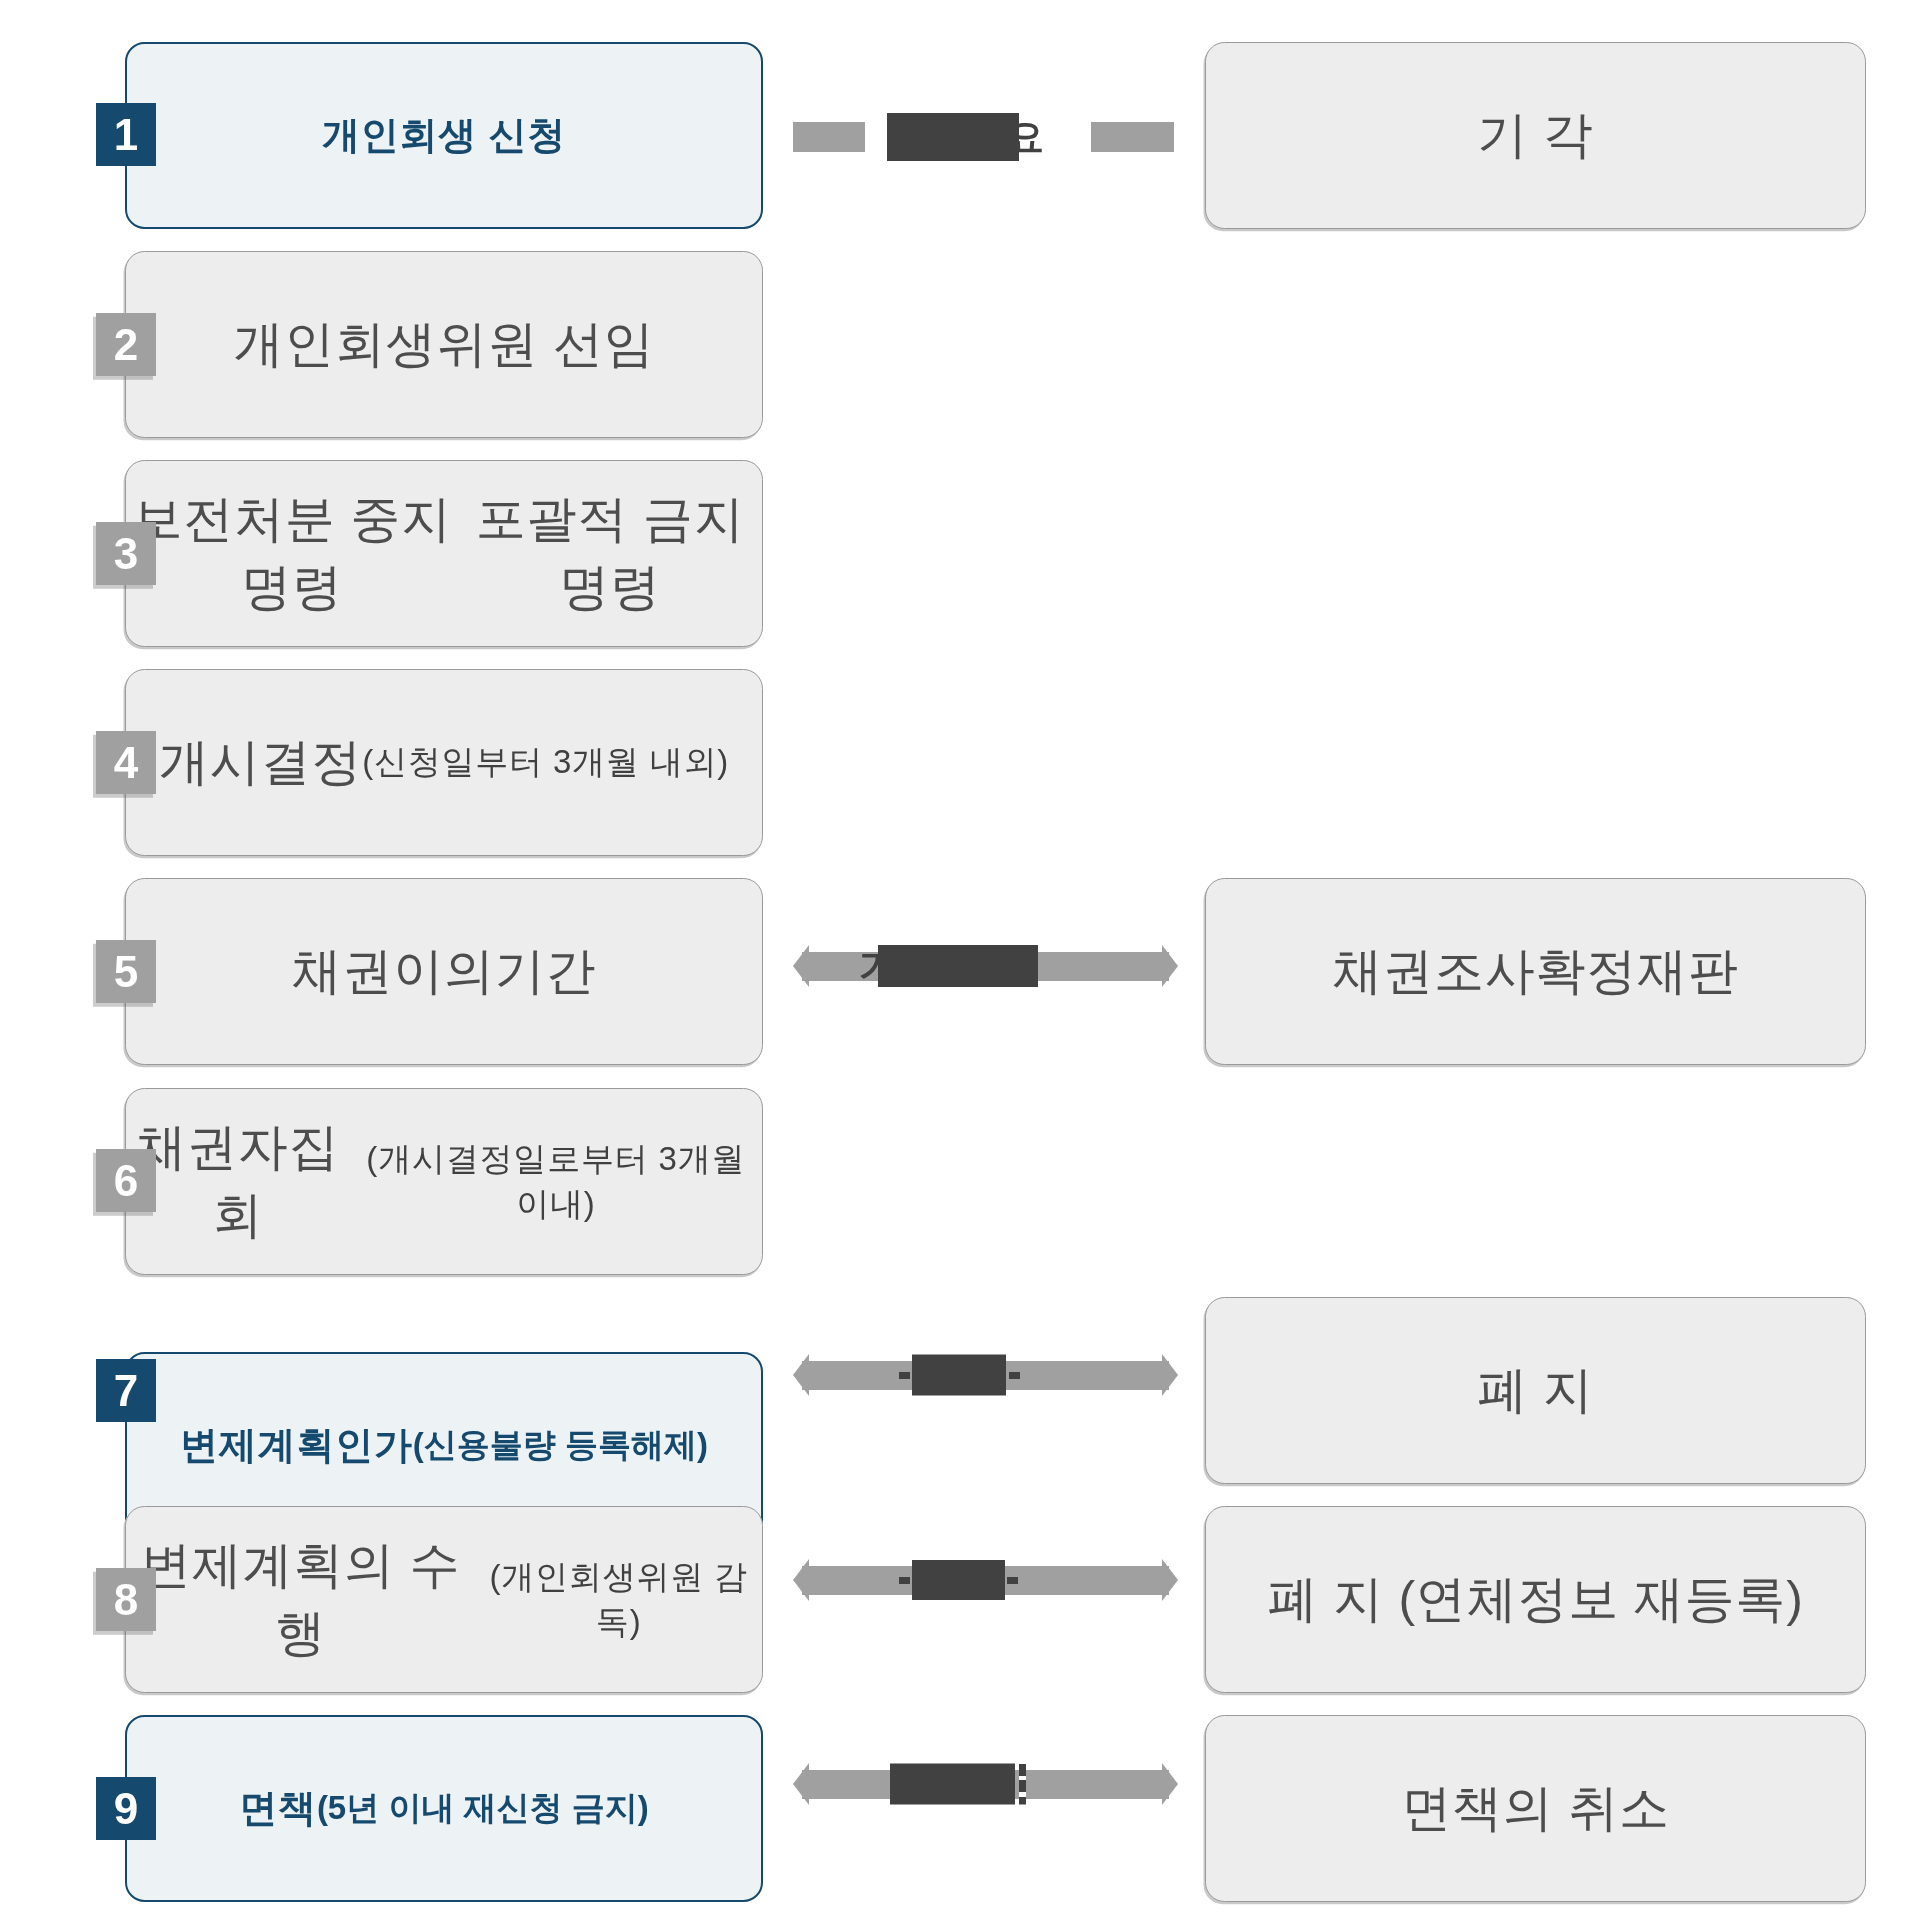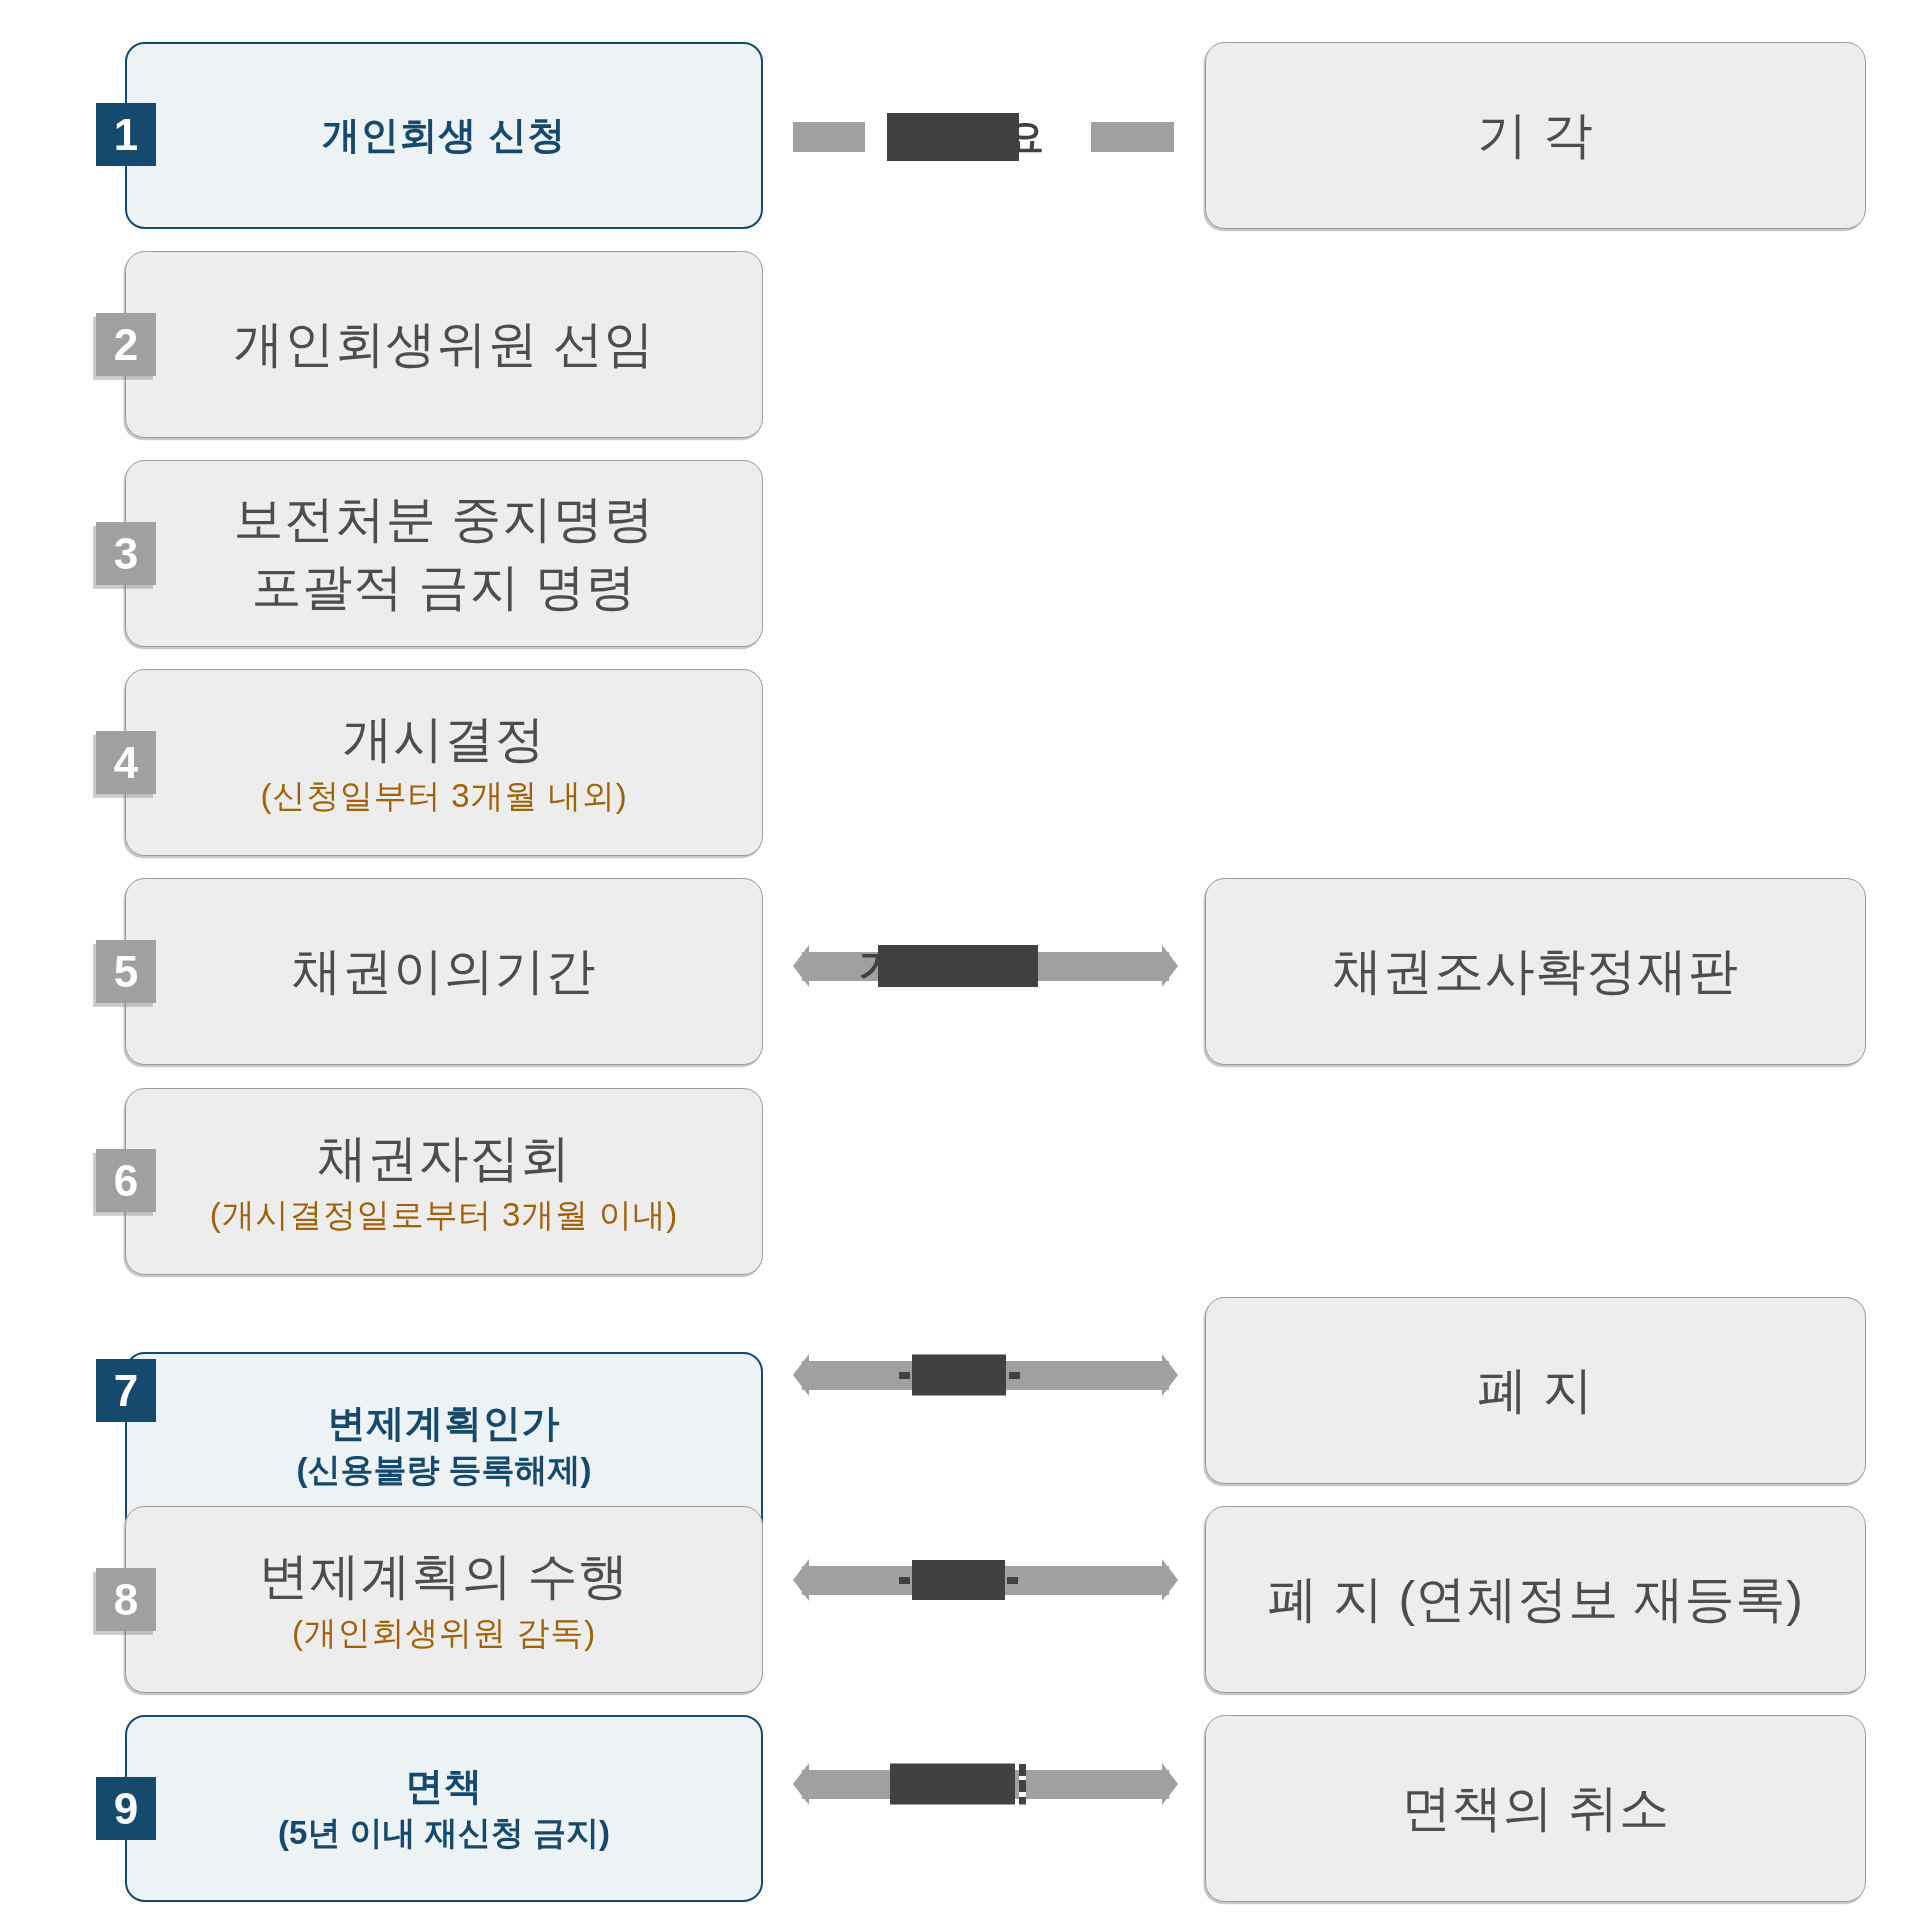--- a/index.html
+++ b/index.html
@@ -2,29 +2,29 @@
 <html style="font-size:12px"><head>
 <meta charset="utf-8">
 <style>
   html,body{margin:0;padding:0;background:#ffffff;}
   body{
     width:1915px;height:1927px;position:relative;overflow:hidden;
     font-family:"Liberation Sans","DejaVu Sans",sans-serif;
   }
   .box{
     position:absolute;border-radius:19.6px;box-sizing:border-box;
-    display:flex;flex-direction:column;justify-content:center;align-items:center;
+    display:flex;flex-direction:row;justify-content:center;align-items:center;
     text-align:center;
   }
   .lbox{left:125px;width:638px;height:187px;}
   .rbox{left:1205px;width:661px;height:187px;}
   .gray{background:#ededee;border:1.5px solid #9a9a9a;box-shadow:-1.5px 2.3px 0 #c9c9c9;}
   .hl{background:#edf2f5;border:2.3px solid #15496d;}
   .t-gray{font-size:50px;color:#4d4d4d;font-weight:500;line-height:1.35;letter-spacing:0.8px;}
-  .s-gray{font-size:33px;color:#a16207;font-weight:500;line-height:1.35;letter-spacing:0.8px;}
+  .s-gray{font-size:33px;color:#404040;font-weight:500;line-height:1.35;letter-spacing:0.8px;}
   .t-navy{font-size:38px;color:#15496d;font-weight:700;line-height:1.3;letter-spacing:0.8px;}
   .s-navy{font-size:29.5px;color:#15496d;font-weight:700;line-height:1.3;}
   .badge{
     position:absolute;left:96px;width:60px;height:63px;
     display:flex;align-items:center;justify-content:center;
     color:#ffffff;font-size:44px;font-weight:600;
     box-shadow:-3px 3.8px 0 rgba(110,110,110,0.35);
   }
   .badge.navy{background:#15496d;box-shadow:none;}
   .badge.gray-b{background:#a0a0a0;}

